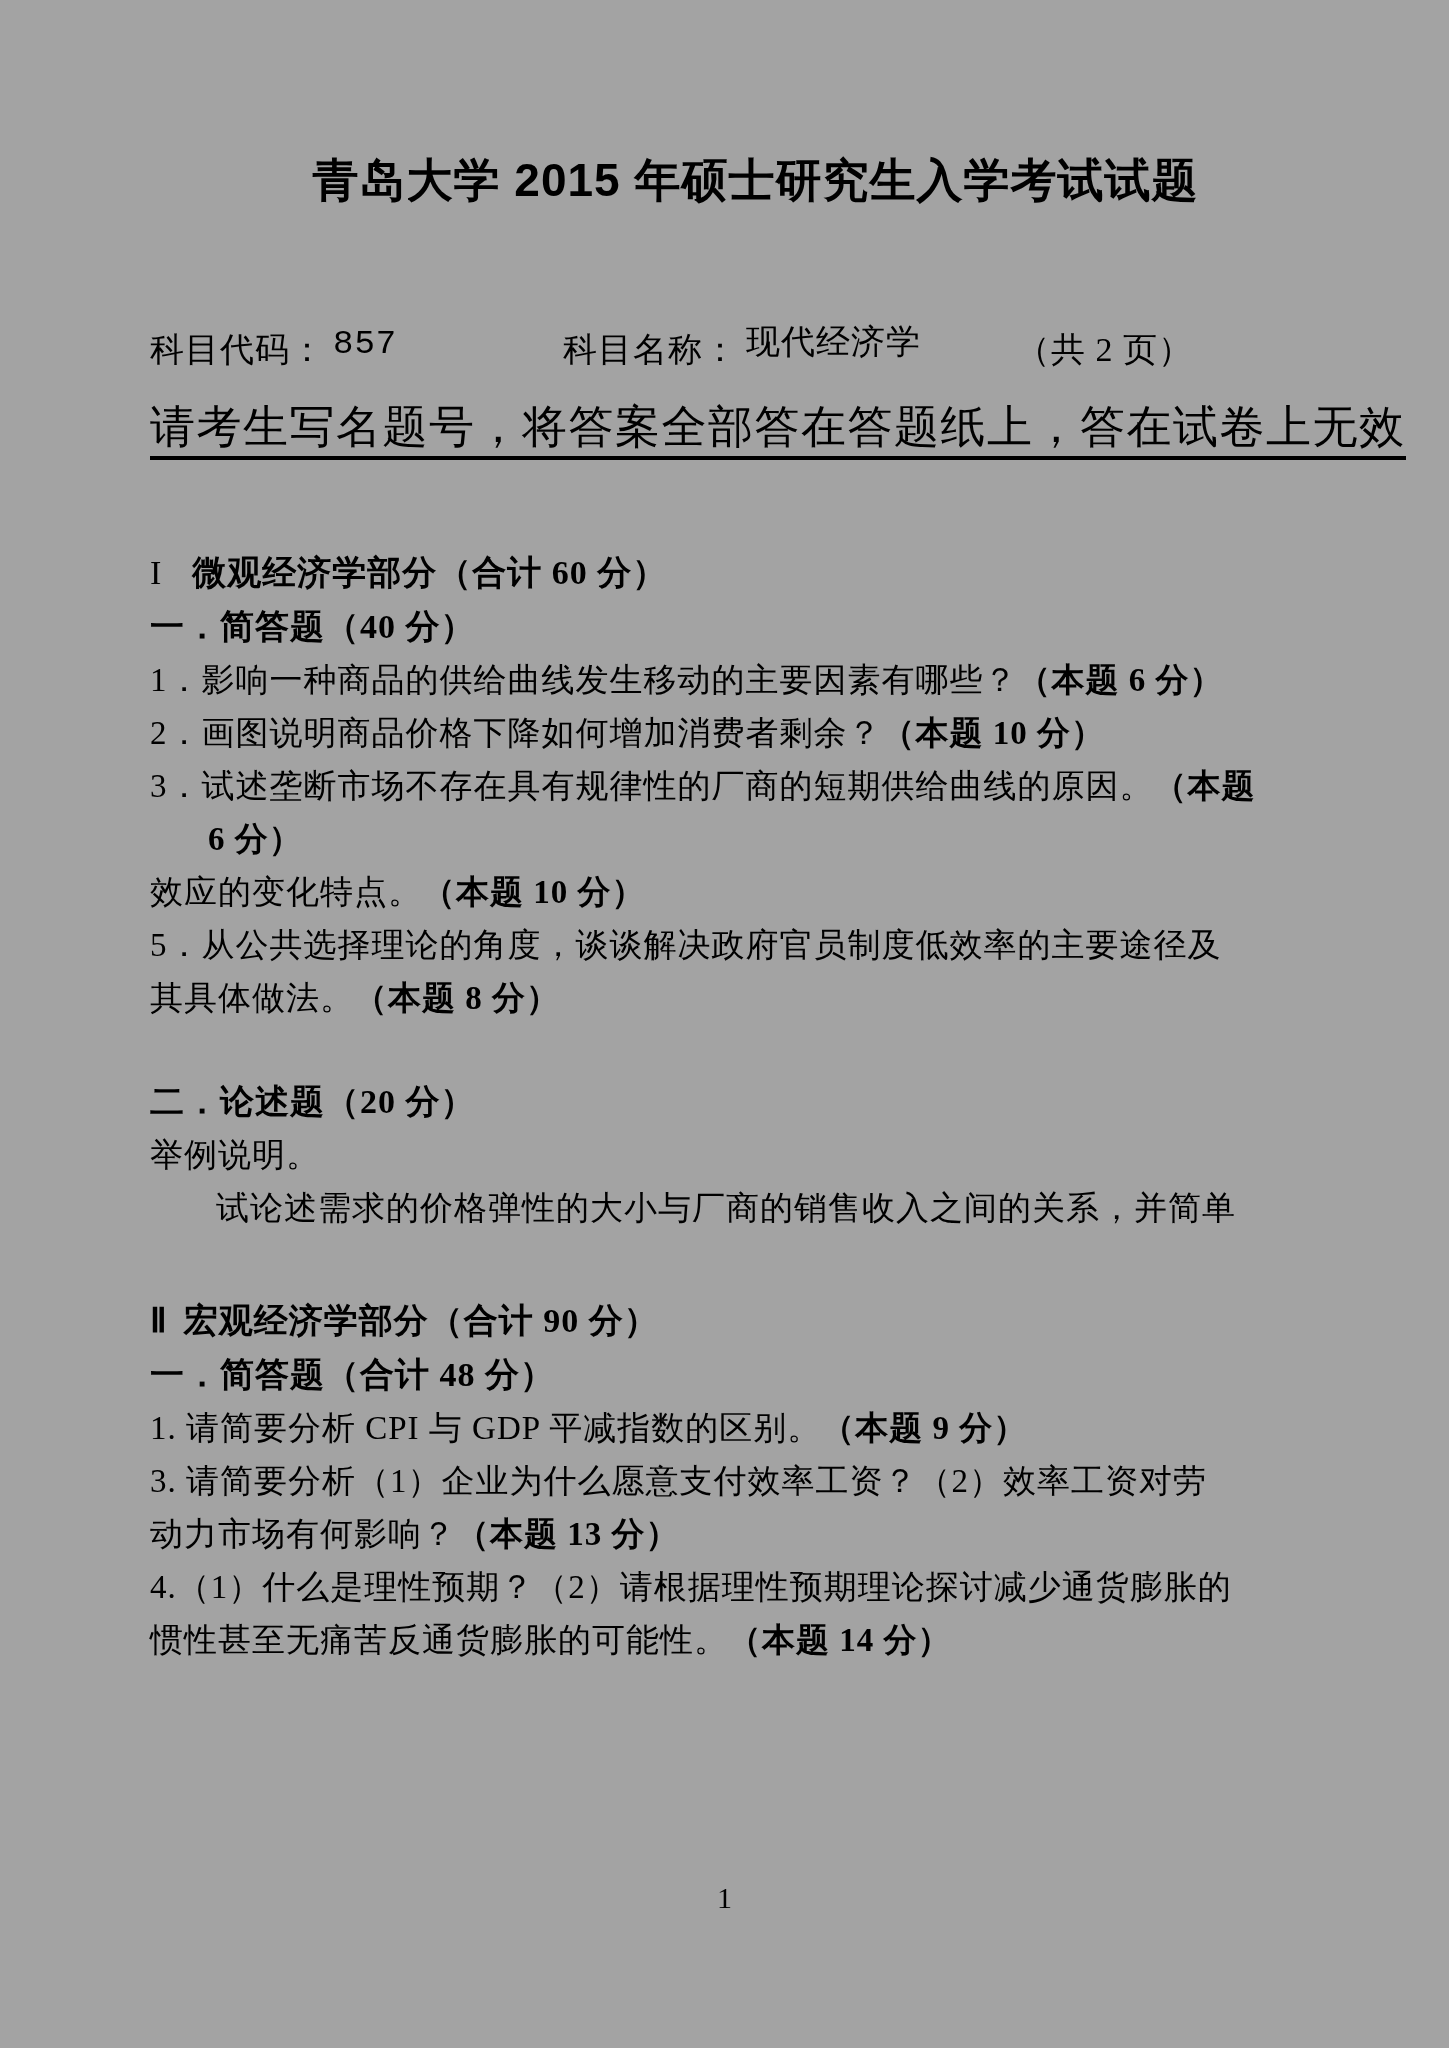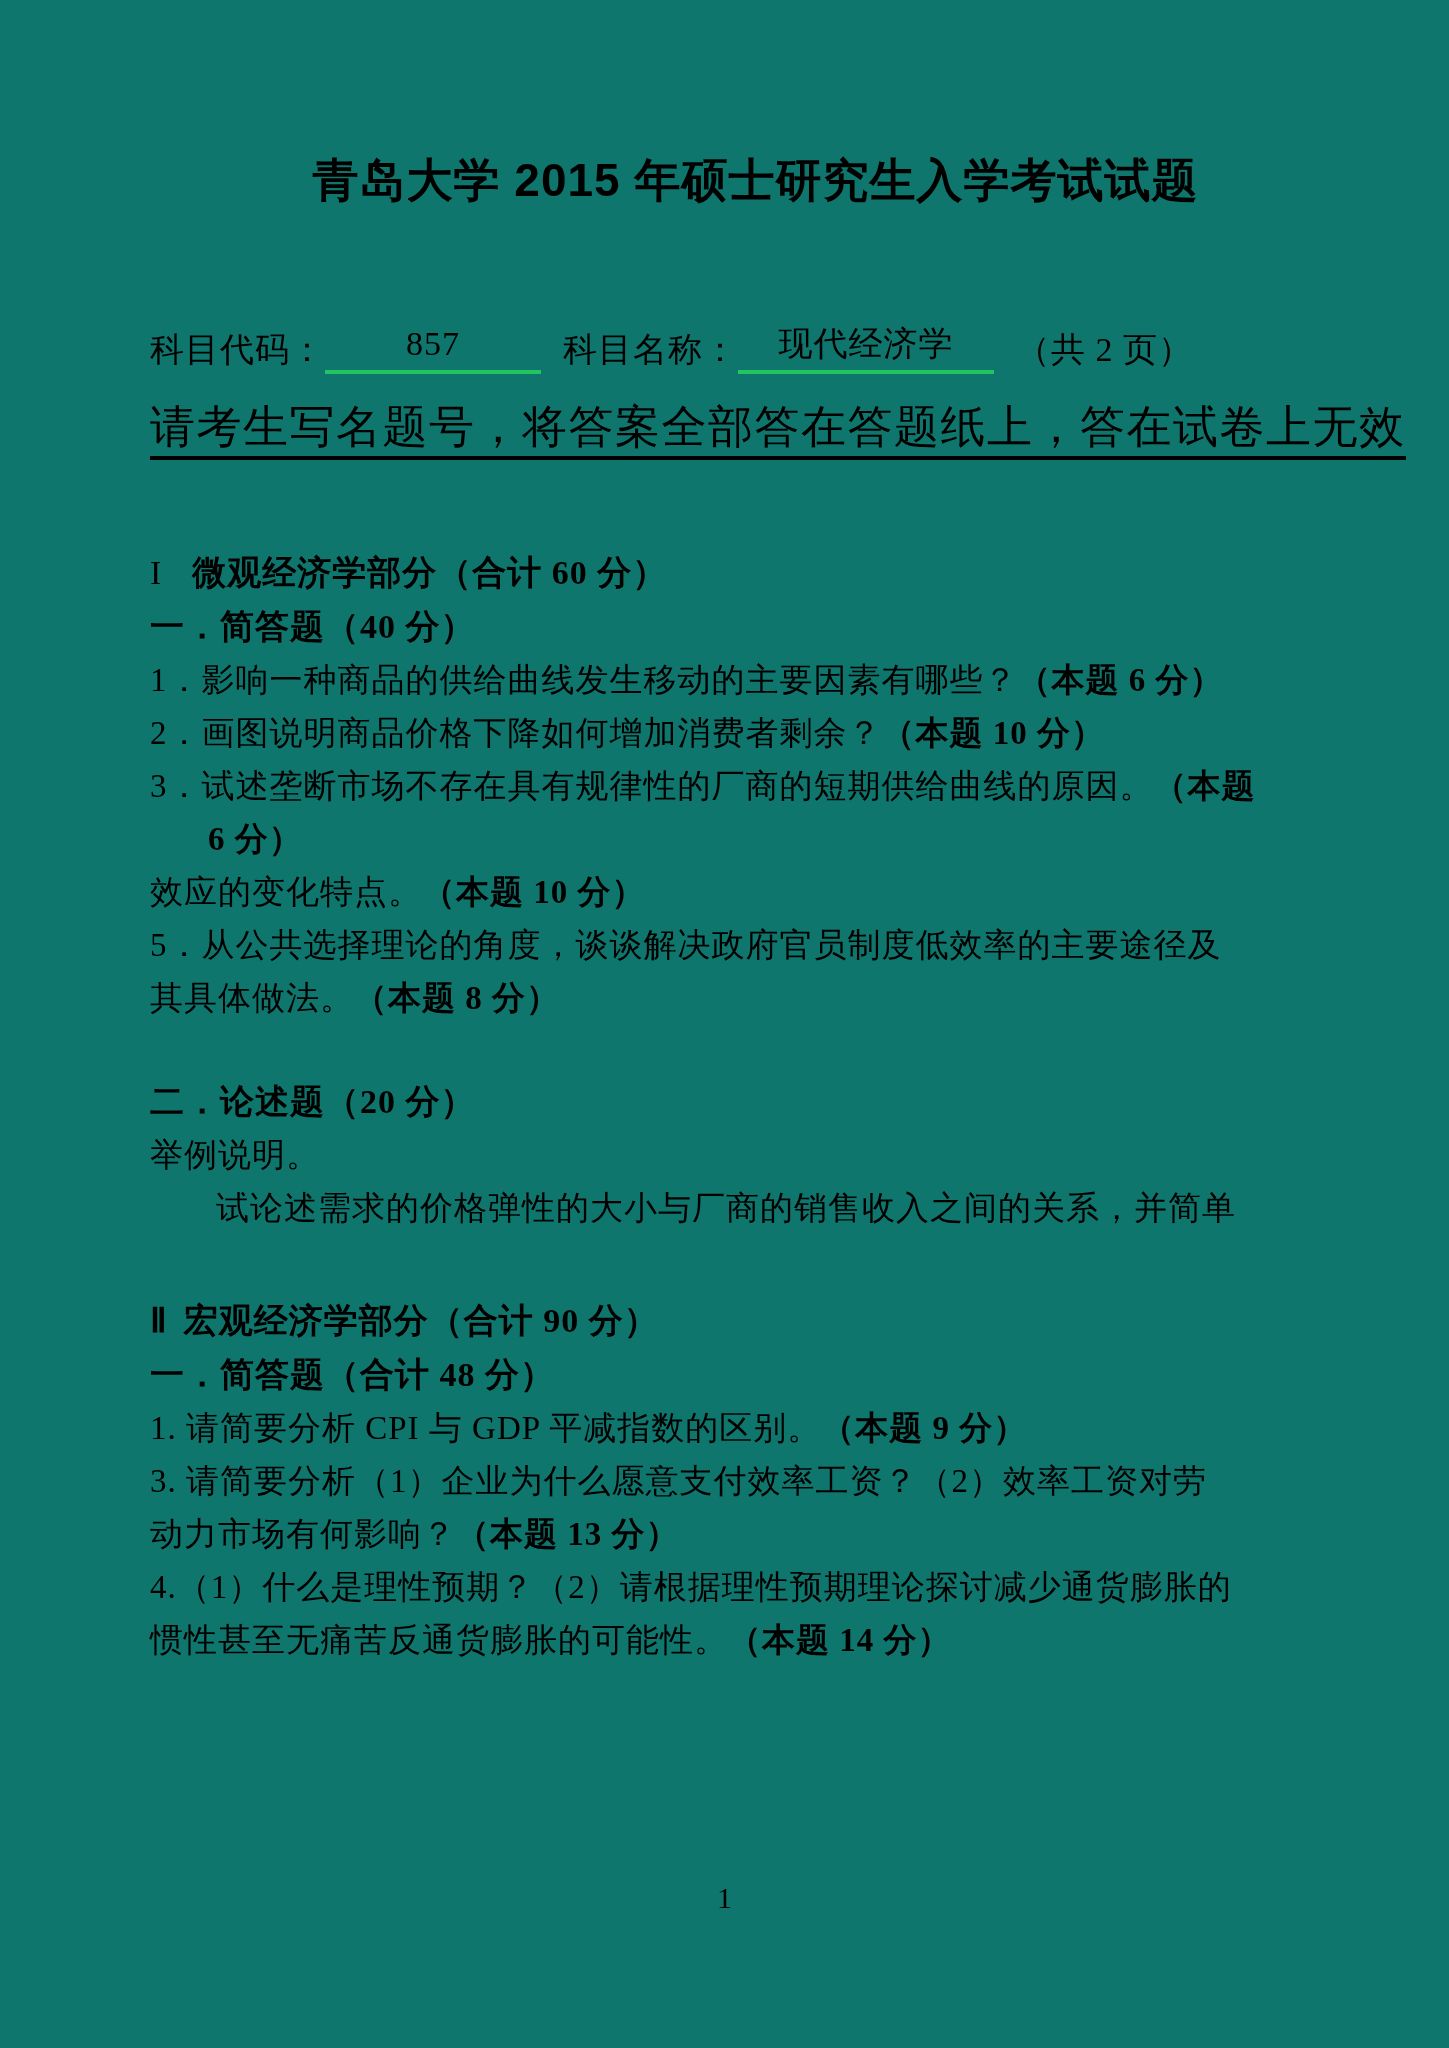--- a/index.html
+++ b/index.html
@@ -5,21 +5,21 @@
   html,body{margin:0;padding:0;background:#ffffff;}
   body{
     width:1449px;height:2048px;
     font-family:"Liberation Serif","DejaVu Serif",serif;
     color:#000;
     position:relative;
     overflow:hidden;
   }
   .page{
     position:absolute;inset:0;
-    background:#0f766e;
+    background:#a3a3a3;
     box-sizing:border-box;
     padding:148px 88px 0 150px;
   }
   .title{
     font-size:46px;
     font-weight:bold;
     text-align:center;
     line-height:64px;
     margin:0;
     letter-spacing:1px;
@@ -27,24 +27,25 @@
   }
   .meta{
     margin-top:108px;
     font-size:34px;
     line-height:48px;
     letter-spacing:1px;
     white-space:nowrap;
   }
   .underfield{
     display:inline-block;
-    text-align:center;
-    border-bottom:4px solid #22c55e;
+    text-align:left;
+    border-bottom:4px solid #a3a3a3;
     padding:0 8px 2px 8px;
     vertical-align:bottom;
+    font-family:Liberation Mono, monospace;
   }
   .field-code{min-width:200px;}
   .field-name{min-width:240px;}
   .meta-gap{display:inline-block;width:22px;}
   .notice{
     margin-top:28px;
     font-size:45px;
     line-height:50px;
     letter-spacing:1.5px;
     border-bottom:4px solid #000;

